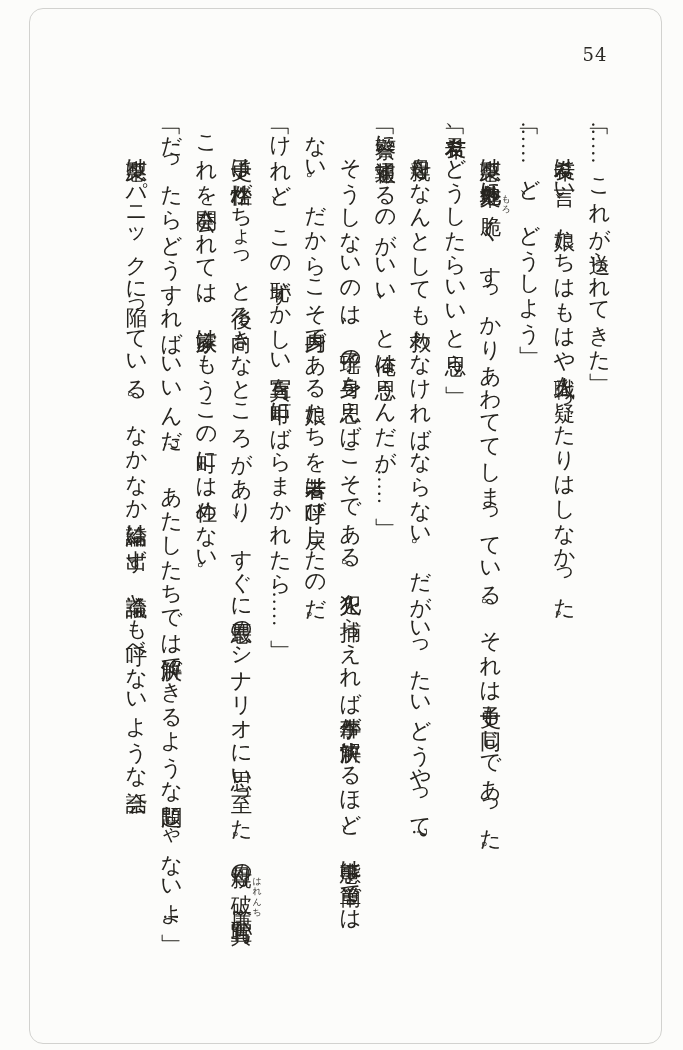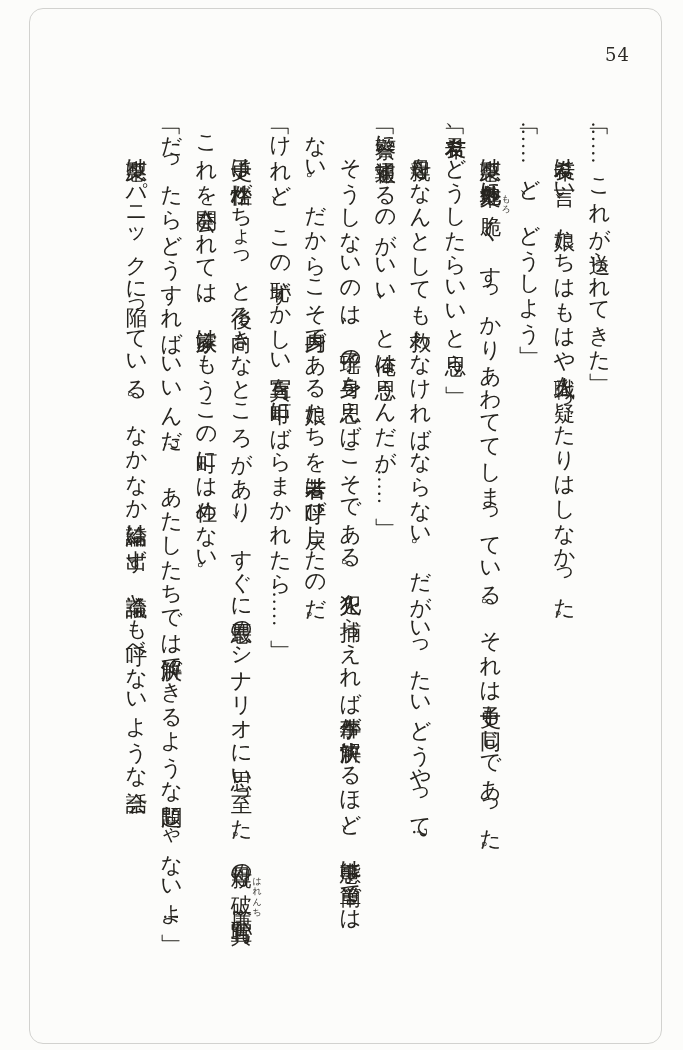--- a/index.html
+++ b/index.html
@@ -26,21 +26,21 @@
     bottom: 6px;
     border: 1px solid #d2d2cf;
     border-radius: 14px;
     pointer-events: none;
   }
   .page-number {
     position: absolute;
     top: 44px;
     left: 560px;
     width: 70px;
-    text-align: right;
+    text-align: center;
     font-family: "DejaVu Serif", "Liberation Serif", serif;
     font-size: 18px;
     color: #2c2a26;
     letter-spacing: 1px;
   }
   .text-block {
     position: absolute;
     top: 121px;
     right: 67px;
     width: 561px;

